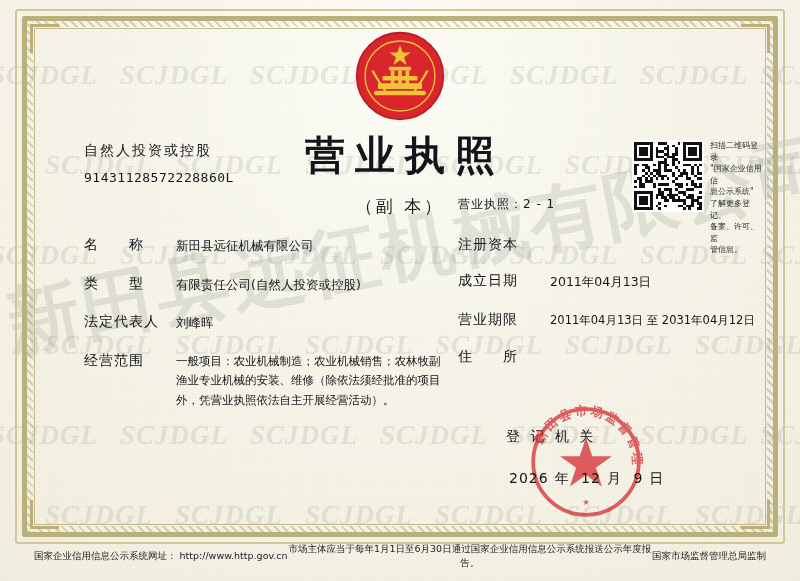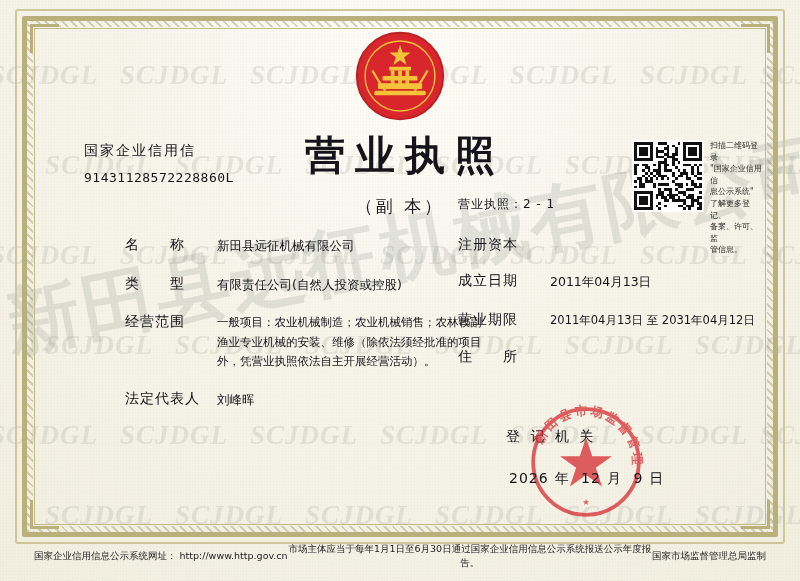--- a/index.html
+++ b/index.html
@@ -216,21 +216,20 @@
     position: absolute;
     left: 84px;
     top: 236px;
     right: 60px;
   }
   .col-left {
     position: absolute;
     left: 0;
     top: 0;
     width: 360px;
-    margin-left: 41px;
   }
   .col-right {
     position: absolute;
     left: 374px;
     top: 0;
     width: 300px;
   }
   .row {
     display: flex;
     align-items: flex-start;
@@ -398,21 +397,21 @@
       </g>
     </svg>
   </div>
 
   <div class="title-block">
     <div class="title-main">营业执照</div>
     <div class="title-sub">（副 本）</div>
   </div>
 
   <div class="code-block">
-    <div class="code-label">国家企业信用信</div>
+    <div class="code-label">自然人投资或控股</div>
     <div class="code-value">91431128572228860L</div>
   </div>
 
   <div class="qr">
     <div class="qrgrid" id="qrgrid">
         <i></i>
         <i></i>
         <i></i>
         <i></i>
         <i></i>
@@ -1053,26 +1052,26 @@
     <div class="col-left">
       <div class="row">
         <div class="flabel">名　　称</div>
         <div class="fvalue">新田县远征机械有限公司</div>
       </div>
       <div class="row">
         <div class="flabel">类　　型</div>
         <div class="fvalue">有限责任公司(自然人投资或控股)</div>
       </div>
       <div class="row">
+        <div class="flabel">法定代表人</div>
+        <div class="fvalue">刘峰晖</div>
+      </div>
+      <div class="row">
         <div class="flabel">经营范围</div>
         <div class="fvalue small">一般项目：农业机械制造；农业机械销售；农林牧副渔业专业机械的安装、维修（除依法须经批准的项目外，凭营业执照依法自主开展经营活动）。</div>
-      </div>
-      <div class="row">
-        <div class="flabel">法定代表人</div>
-        <div class="fvalue">刘峰晖</div>
       </div>
     </div>
 
     <div class="col-right">
       <div class="row">
         <div class="flabel">注册资本</div>
       </div>
       <div class="row">
         <div class="flabel">成立日期</div>
         <div class="fvalue">2011年04月13日</div>

